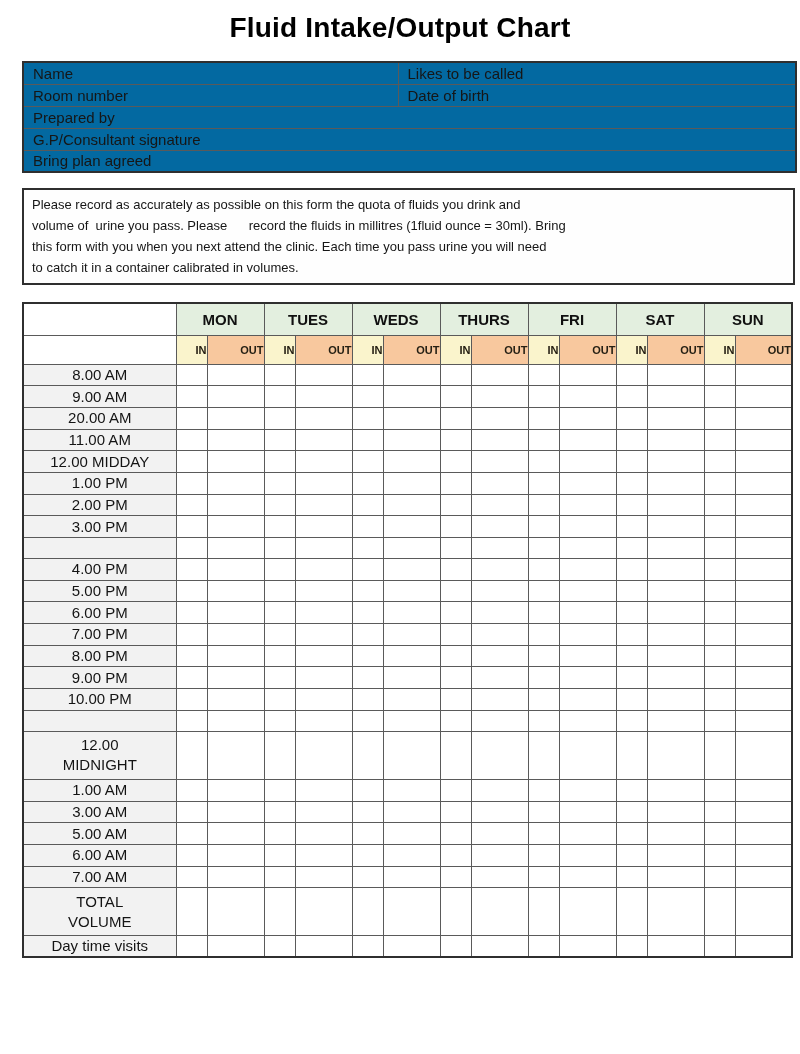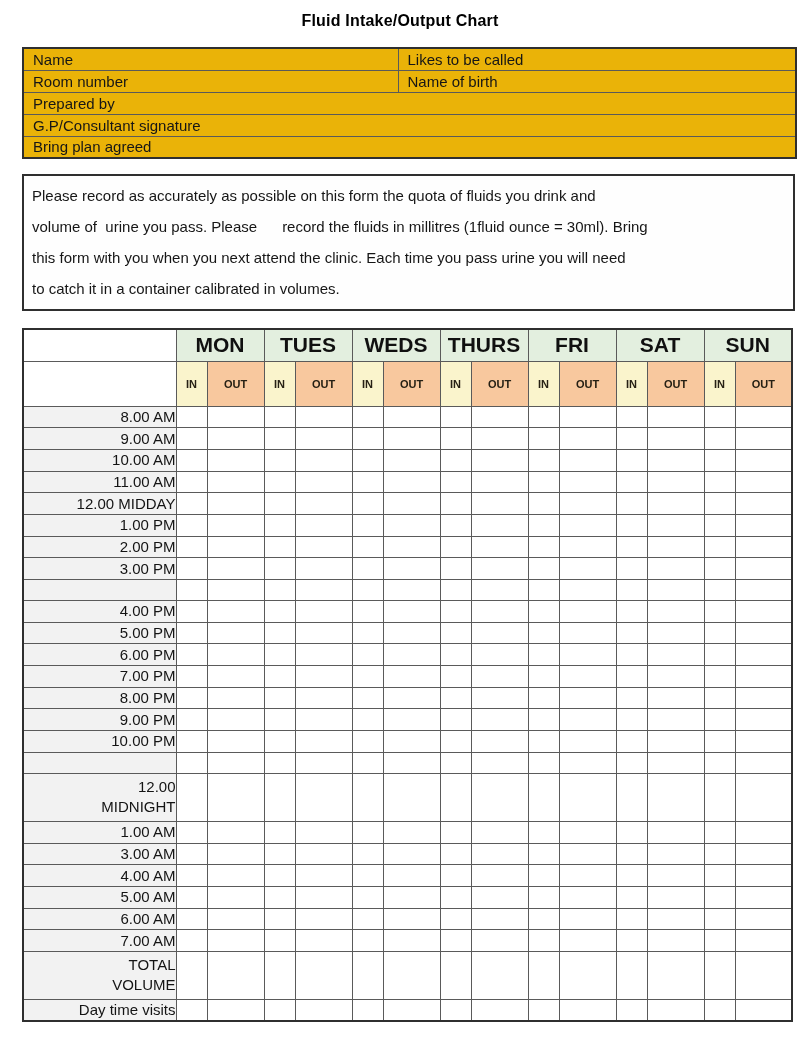--- a/index.html
+++ b/index.html
@@ -12,59 +12,59 @@
     --ink:#161616;
   }
   *{margin:0;padding:0;box-sizing:border-box;}
   html,body{background:#fff;}
   body{
     width:800px;height:1054px;overflow:hidden;
     font-family:"Liberation Sans",sans-serif;color:var(--ink);
   }
   .page{width:800px;height:1054px;background:#fff;padding-top:12px;}
   .page-title{
-    text-align:center;font-size:16px;font-weight:bold;color:#000;
+    text-align:center;font-size:28px;font-weight:bold;color:#000;
     margin-bottom:17px;letter-spacing:0.2px;
   }
   
   .form-table{
     margin-left:22px;width:773px;border-collapse:collapse;table-layout:fixed;
     border:2px solid var(--outer);
   }
   .form-table td{
     border:1px solid var(--grid);height:22px;font-size:15px;
-    padding:0 0 0 9px;vertical-align:middle;background:#eab308;
+    padding:0 0 0 9px;vertical-align:middle;background:#0369a1;
   }
   
   .instructions{
     margin:15px 0 0 22px;width:773px;border:2px solid var(--outer);
-    padding:4px 8px 5px 8px;font-size:15px;line-height:31px;
+    padding:4px 8px 5px 8px;font-size:13px;line-height:21px;
     white-space:pre-wrap;background:#fefefe;
   }
   
   .chart-table{
     margin:17px 0 0 22px;border-collapse:collapse;table-layout:fixed;
     border:2px solid var(--outer);
   }
   .chart-table th,.chart-table td{
     border:1px solid var(--grid);padding:0;vertical-align:middle;
   }
   .chart-table col.c-label{width:153px;}
   .chart-table col.c-in{width:31px;}
   .chart-table col.c-out{width:57px;}
   .corner-cell{background:#fff;}
   .day-header{
-    background:var(--day-bg);height:32px;font-size:21px;font-weight:bold;
+    background:var(--day-bg);height:32px;font-size:15px;font-weight:bold;
     text-align:center;color:#101010;
   }
-  .sub-header{height:45px;font-size:11px;font-weight:bold;text-align:center;color:#262014;}
+  .sub-header{height:29px;font-size:11px;font-weight:bold;text-align:right;color:#262014;}
   .sub-in{background:var(--in-bg);}
   .sub-out{background:var(--out-bg);margin-left:44px;}
   .row-label{
-    background:var(--label-bg);font-size:15px;text-align:right;
+    background:var(--label-bg);font-size:15px;text-align:center;
     padding-left:10px;white-space:pre-line;line-height:20px;color:#141414;
   }
   .data-cell{background:#fff;}
   tr.r-time td{height:21.7px;}
   tr.r-spacer td{height:21px;}
   tr.r-tall td{height:48px;}
 </style>
 </head>
 <body>
 
@@ -77,21 +77,21 @@
         <col style="width:375px">
         <col style="width:398px">
       </colgroup>
     <tbody>
         <tr>
           <td>Name</td>
           <td>Likes to be called</td>
         </tr>
         <tr>
           <td>Room number</td>
-          <td>Name of birth</td>
+          <td>Date of birth</td>
         </tr>
         <tr>
           <td colspan="2">Prepared by</td>
         </tr>
         <tr>
           <td colspan="2">G.P/Consultant signature</td>
         </tr>
         <tr>
           <td colspan="2">Bring plan agreed</td>
         </tr>
@@ -179,21 +179,21 @@
           <td class="data-cell"></td>
           <td class="data-cell"></td>
           <td class="data-cell"></td>
           <td class="data-cell"></td>
           <td class="data-cell"></td>
           <td class="data-cell"></td>
           <td class="data-cell"></td>
           <td class="data-cell"></td>
         </tr>
         <tr class="r-time">
-          <td class="row-label">10.00 AM</td>
+          <td class="row-label">20.00 AM</td>
           <td class="data-cell"></td>
           <td class="data-cell"></td>
           <td class="data-cell"></td>
           <td class="data-cell"></td>
           <td class="data-cell"></td>
           <td class="data-cell"></td>
           <td class="data-cell"></td>
           <td class="data-cell"></td>
           <td class="data-cell"></td>
           <td class="data-cell"></td>
@@ -486,37 +486,20 @@
           <td class="data-cell"></td>
           <td class="data-cell"></td>
           <td class="data-cell"></td>
           <td class="data-cell"></td>
           <td class="data-cell"></td>
           <td class="data-cell"></td>
           <td class="data-cell"></td>
           <td class="data-cell"></td>
         </tr>
         <tr class="r-time">
-          <td class="row-label">4.00 AM</td>
-          <td class="data-cell"></td>
-          <td class="data-cell"></td>
-          <td class="data-cell"></td>
-          <td class="data-cell"></td>
-          <td class="data-cell"></td>
-          <td class="data-cell"></td>
-          <td class="data-cell"></td>
-          <td class="data-cell"></td>
-          <td class="data-cell"></td>
-          <td class="data-cell"></td>
-          <td class="data-cell"></td>
-          <td class="data-cell"></td>
-          <td class="data-cell"></td>
-          <td class="data-cell"></td>
-        </tr>
-        <tr class="r-time">
           <td class="row-label">5.00 AM</td>
           <td class="data-cell"></td>
           <td class="data-cell"></td>
           <td class="data-cell"></td>
           <td class="data-cell"></td>
           <td class="data-cell"></td>
           <td class="data-cell"></td>
           <td class="data-cell"></td>
           <td class="data-cell"></td>
           <td class="data-cell"></td>

